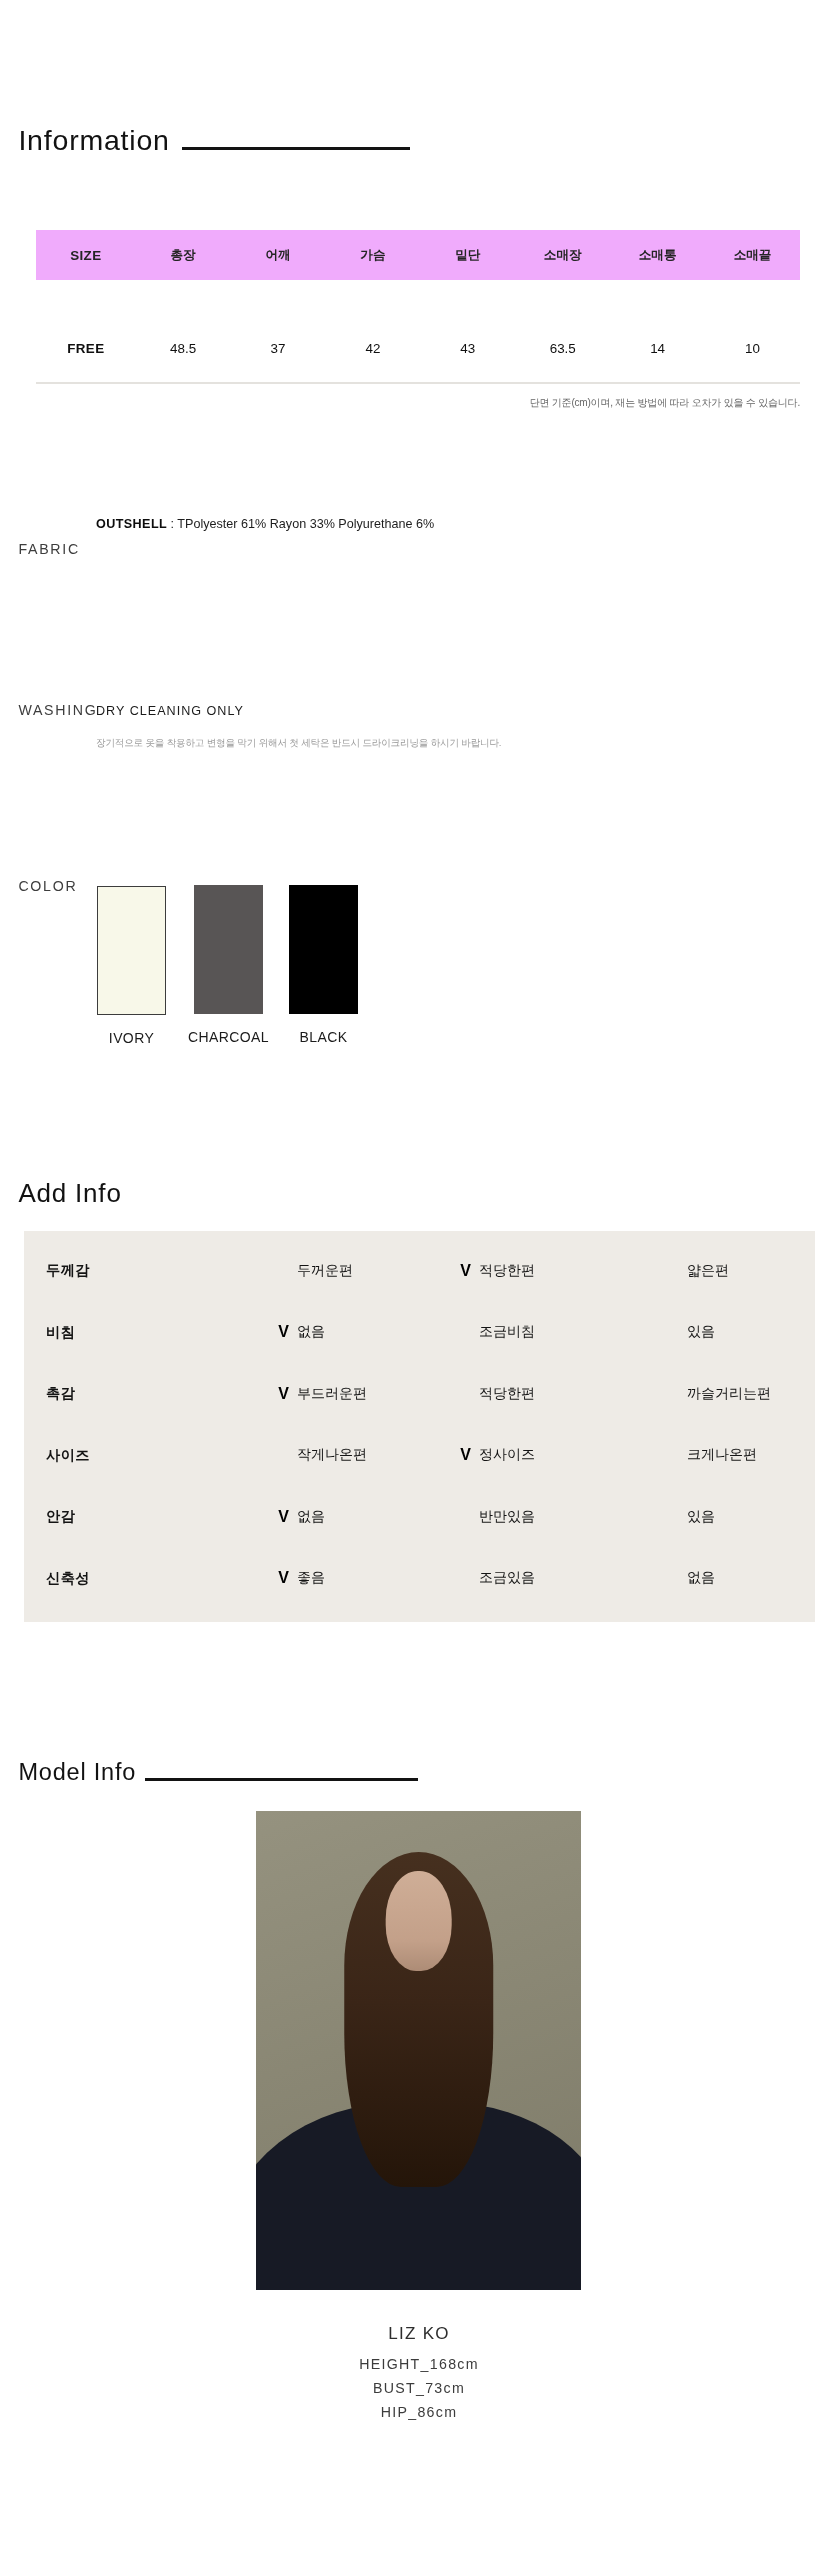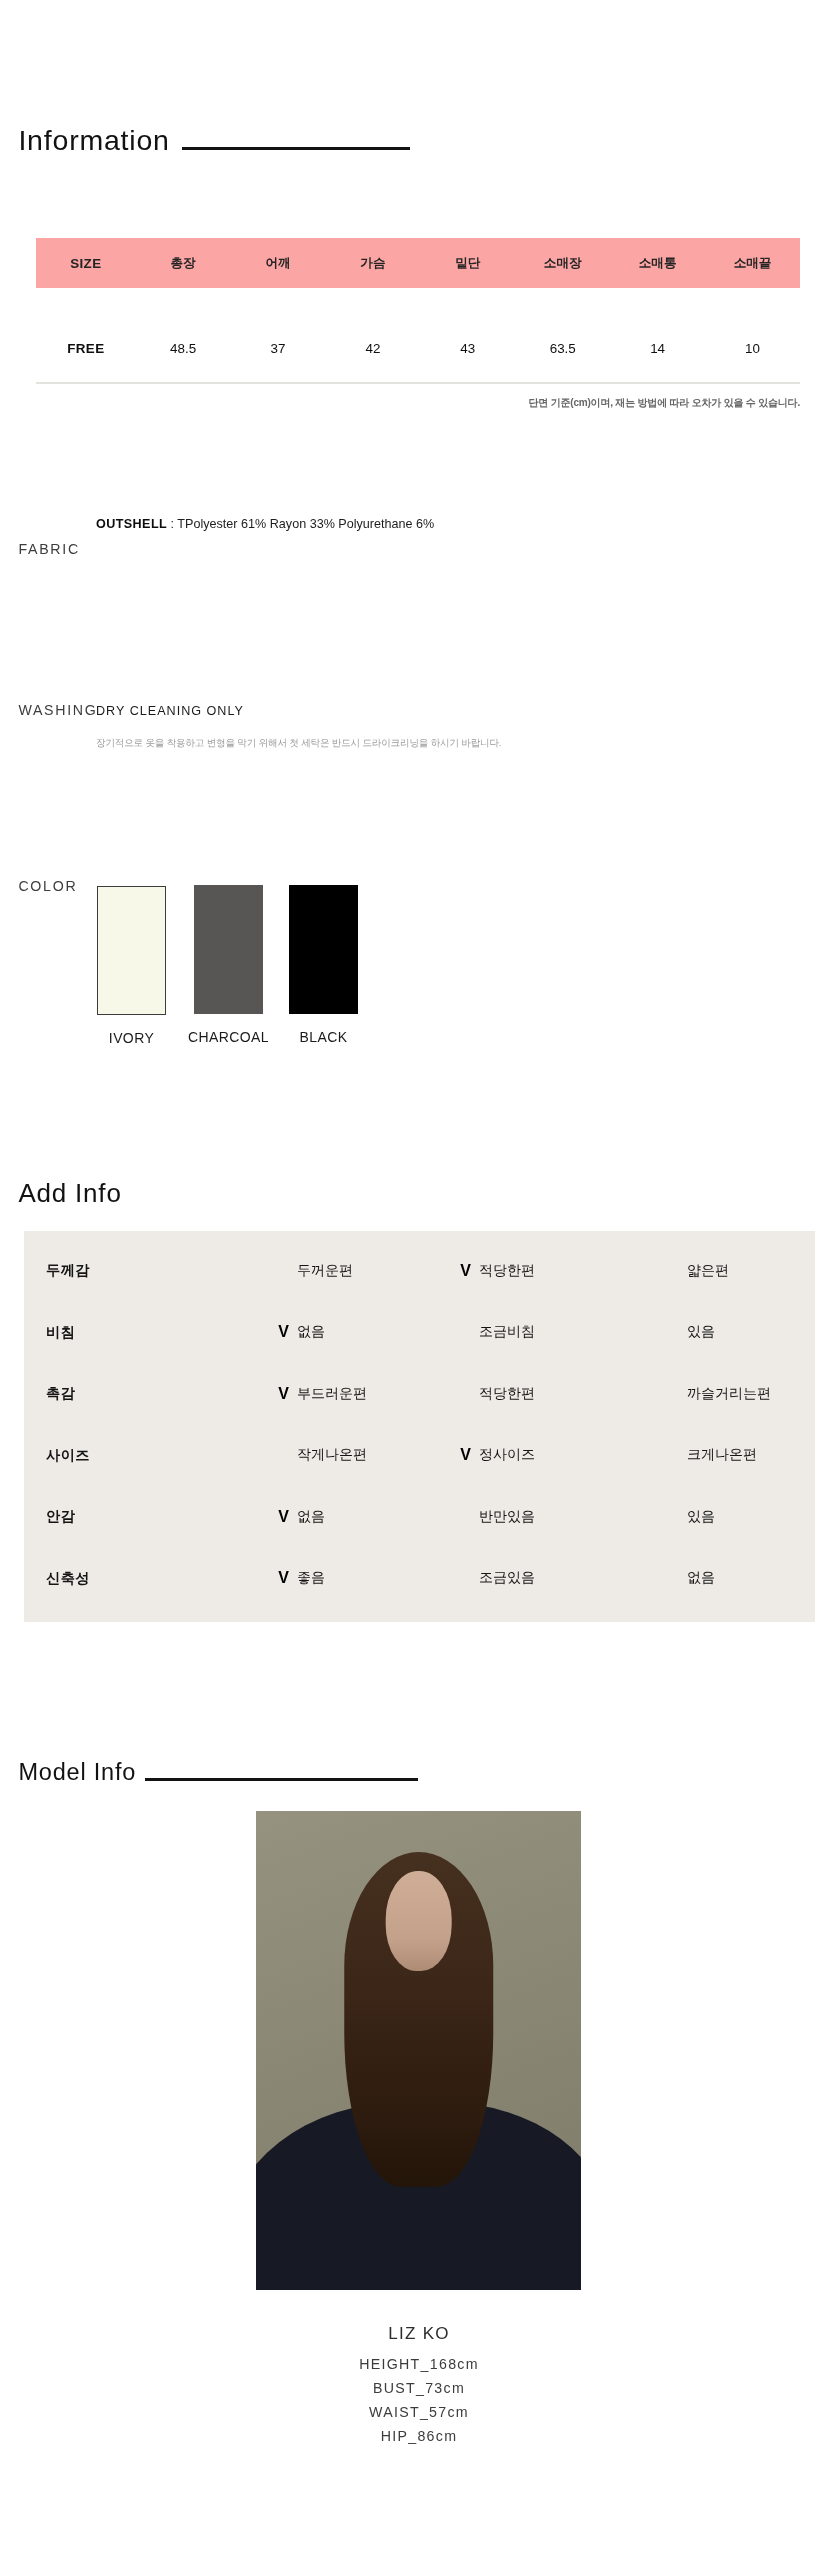--- a/index.html
+++ b/index.html
@@ -5,30 +5,30 @@
   html,body{margin:0;padding:0;background:#fff;}
   body{font-family:"Liberation Sans",sans-serif;color:#161616;}
   .page{position:relative;width:838px;height:2576px;background:#ffffff;overflow:hidden;}
 
   
   .title-row{position:absolute;display:flex;align-items:flex-end;}
   .title-text{font-weight:300;letter-spacing:0.8px;color:#121212;white-space:nowrap;line-height:1;}
   .title-line{flex:1;background:#131313;margin-left:12.6px;}
 
   
-  .size-header{position:absolute;left:36px;top:238px;width:764px;height:50px;background:#fca5a5;
+  .size-header{position:absolute;left:36px;top:230px;width:764px;height:50px;background:#f0abfc;
     display:grid;grid-template-columns:1.05fr repeat(7,1fr);align-items:center;text-align:center;
     font-size:12.6px;font-weight:600;color:#242424;}
   .size-header .first{font-size:13.4px;letter-spacing:0.4px;}
   .size-row{position:absolute;left:36px;top:288px;width:764px;height:121px;
     display:grid;grid-template-columns:1.05fr repeat(7,1fr);align-items:center;text-align:center;
     font-size:13.4px;color:#101010;}
   .size-row .first{font-weight:700;letter-spacing:0.4px;}
   .size-divider{position:absolute;left:36px;top:382px;width:764px;height:1.7px;background:#e4e2de;}
-  .size-note{position:absolute;right:38px;top:396px;font-size:10px;color:#666;letter-spacing:-0.2px;font-weight:bold;}
+  .size-note{position:absolute;right:38px;top:396px;font-size:10px;color:#666;letter-spacing:-0.2px;}
 
   
   .sec-label{position:absolute;left:18.4px;font-size:14.2px;letter-spacing:1.7px;color:#3d3d3d;font-weight:500;white-space:nowrap;}
   .fabric-content{position:absolute;left:96px;top:517px;font-size:12.6px;color:#1d1d1d;white-space:nowrap;}
   .fabric-content b{font-weight:700;letter-spacing:0.4px;color:#0d0d0d;}
   .washing-value{position:absolute;left:96px;top:704px;font-size:12.6px;letter-spacing:1px;color:#1b1b1b;white-space:nowrap;}
   .washing-note{position:absolute;left:96px;top:737px;font-size:9.6px;color:#9a9a9a;letter-spacing:-0.2px;white-space:nowrap;}
 
   
   .swatch-item{position:absolute;width:69px;height:129px;}
@@ -233,18 +233,17 @@
     <div class="mp-sweater"></div>
     <div class="mp-neck"></div>
     <div class="mp-hair"></div>
     <div class="mp-face"></div>
   </div>
 
   <div class="model-name">LIZ KO</div>
   <div class="model-measures">
     <div>HEIGHT_168cm</div>
     <div>BUST_73cm</div>
-    <div>WAIST_57cm</div>
     <div>HIP_86cm</div>
   </div>
 
 </div>
 
 
 </body></html>

